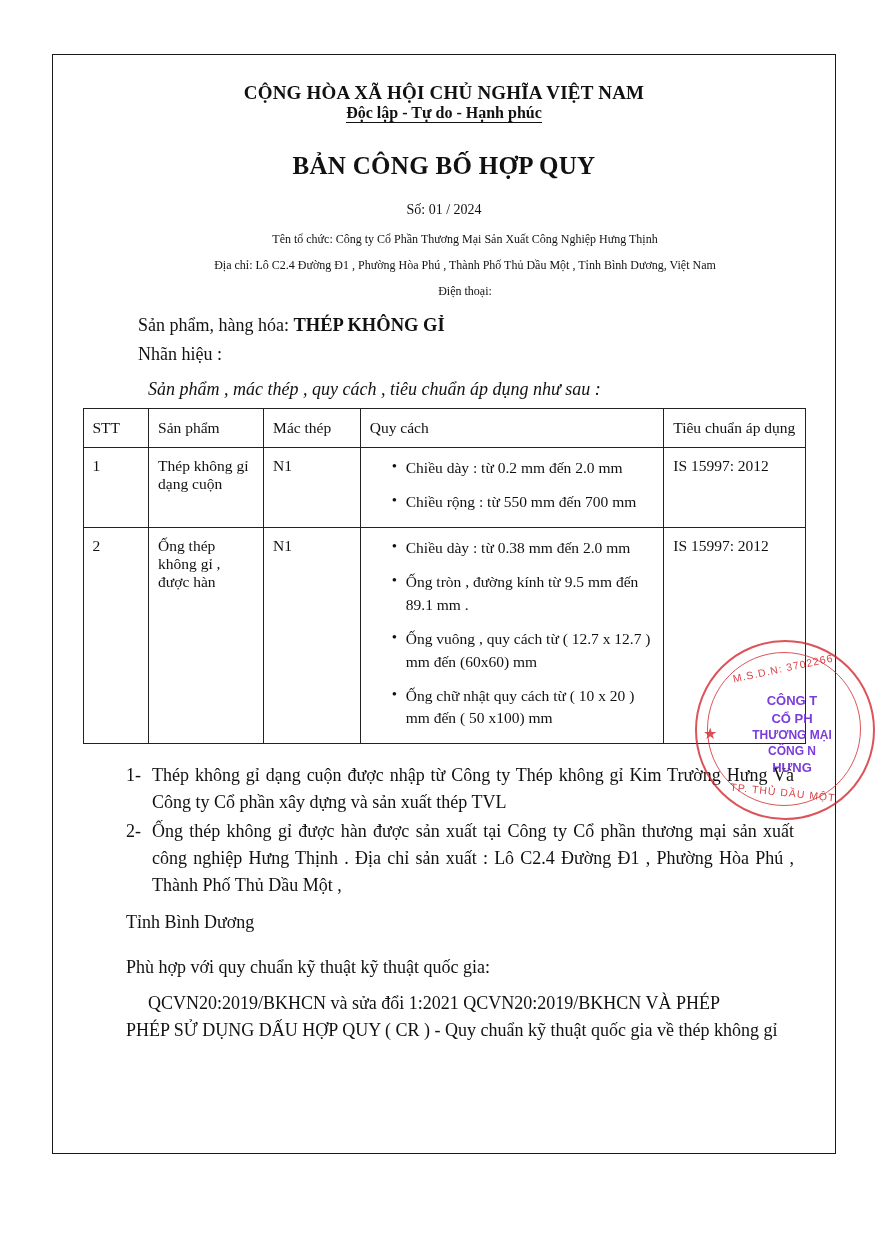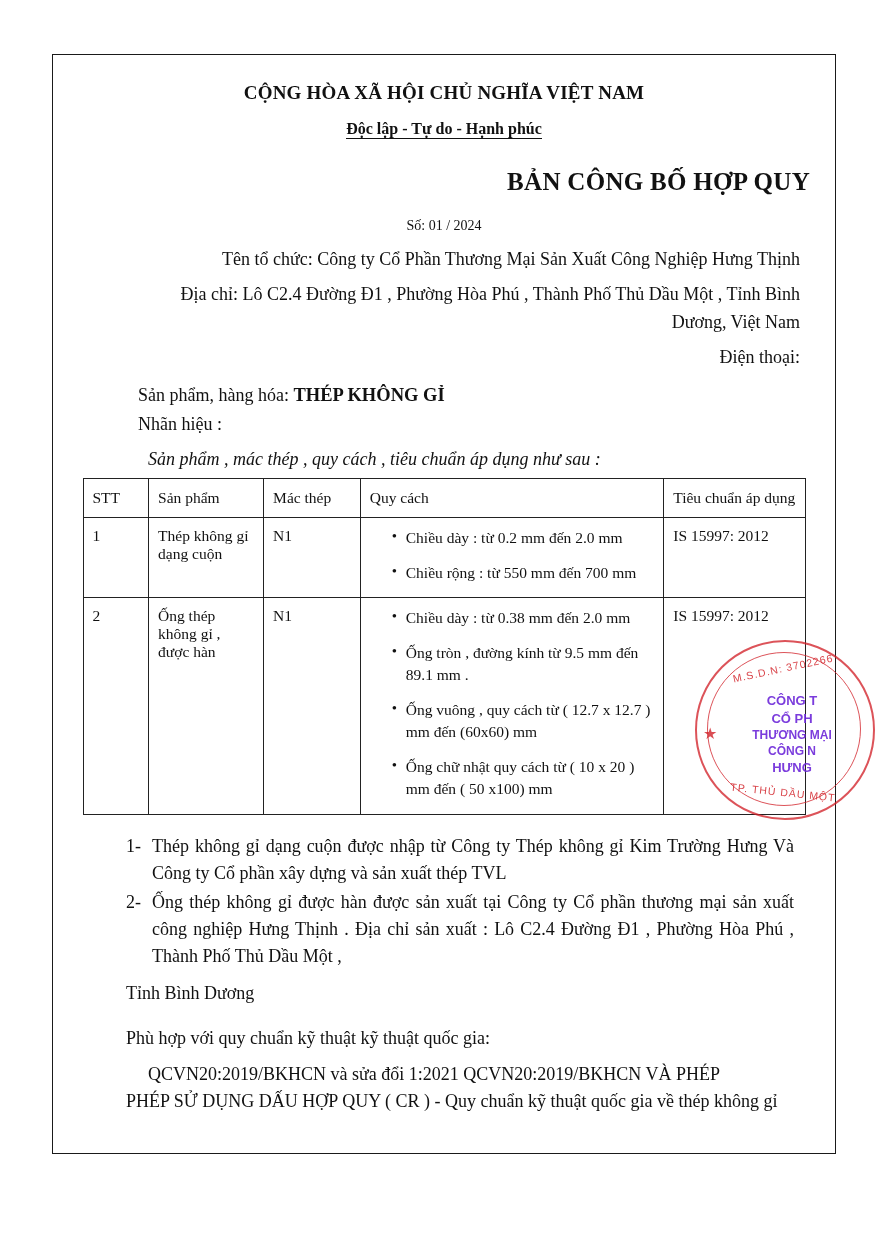--- a/index.html
+++ b/index.html
@@ -41,46 +41,45 @@
 
   .national-title {
     font-weight: bold;
     font-size: 19px;
     letter-spacing: 0.2px;
     margin-top: 10px;
   }
   .national-sub {
     font-weight: bold;
     font-size: 16px;
-    margin-top: 16px;
+    margin-top: 0;
   }
   .national-sub span.underline-part {
     border-bottom: 1.3px solid #111;
     padding-bottom: 1px;
   }
 
   .doc-title {
     font-weight: bold;
     font-size: 25px;
     margin-top: 30px;
     letter-spacing: 0.3px;
-    text-align: right;
   }
   .doc-number {
     font-size: 14px;
     margin-top: 22px;
   }
 
   .para {
-    font-size: 18px;
+    font-size: 12px;
     line-height: 1.52;
     margin-top: 12px;
     padding-left: 52px;
     padding-right: 10px;
-    text-align: right;
+    text-align: center;
     font-family: Liberation Serif, serif;
   }
   .para.tight { margin-top: 8px; }
 
   .product-line {
     font-size: 18px;
     margin-top: 14px;
     padding-left: 60px;
   }
   .product-line b { font-weight: bold; font-size: 18.5px; }

